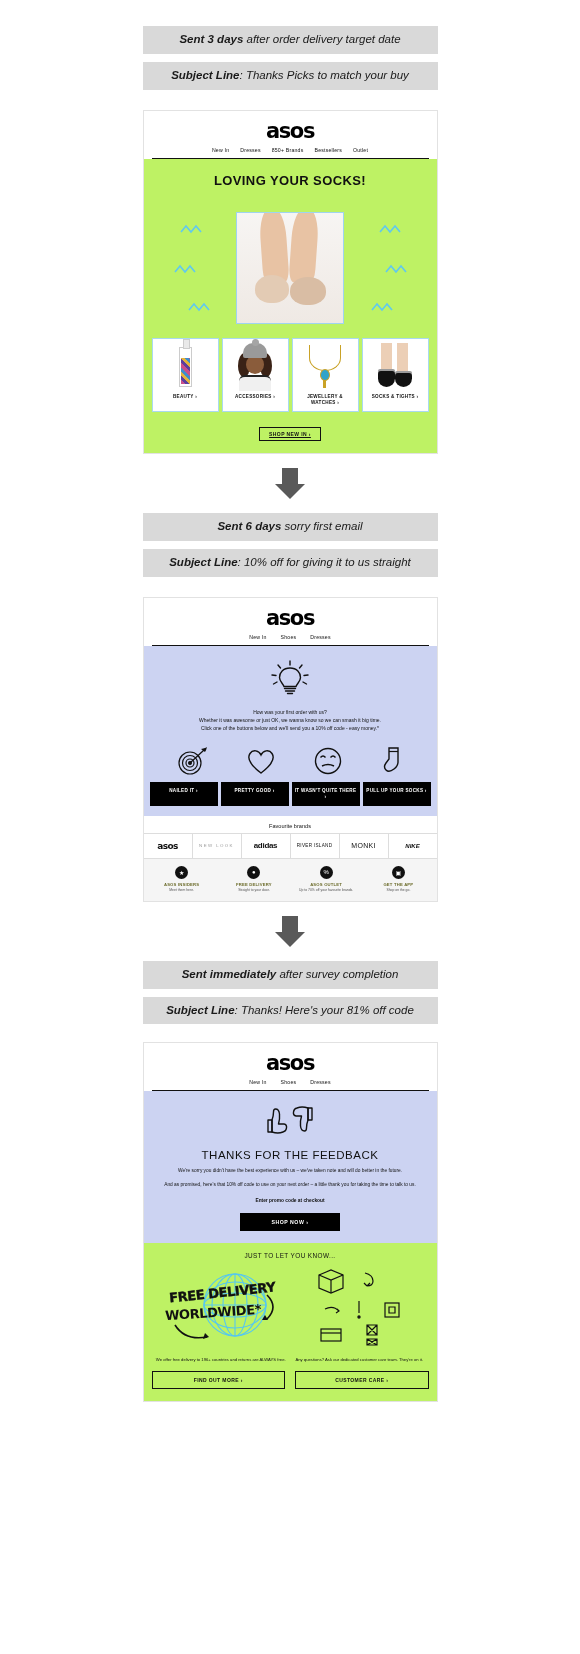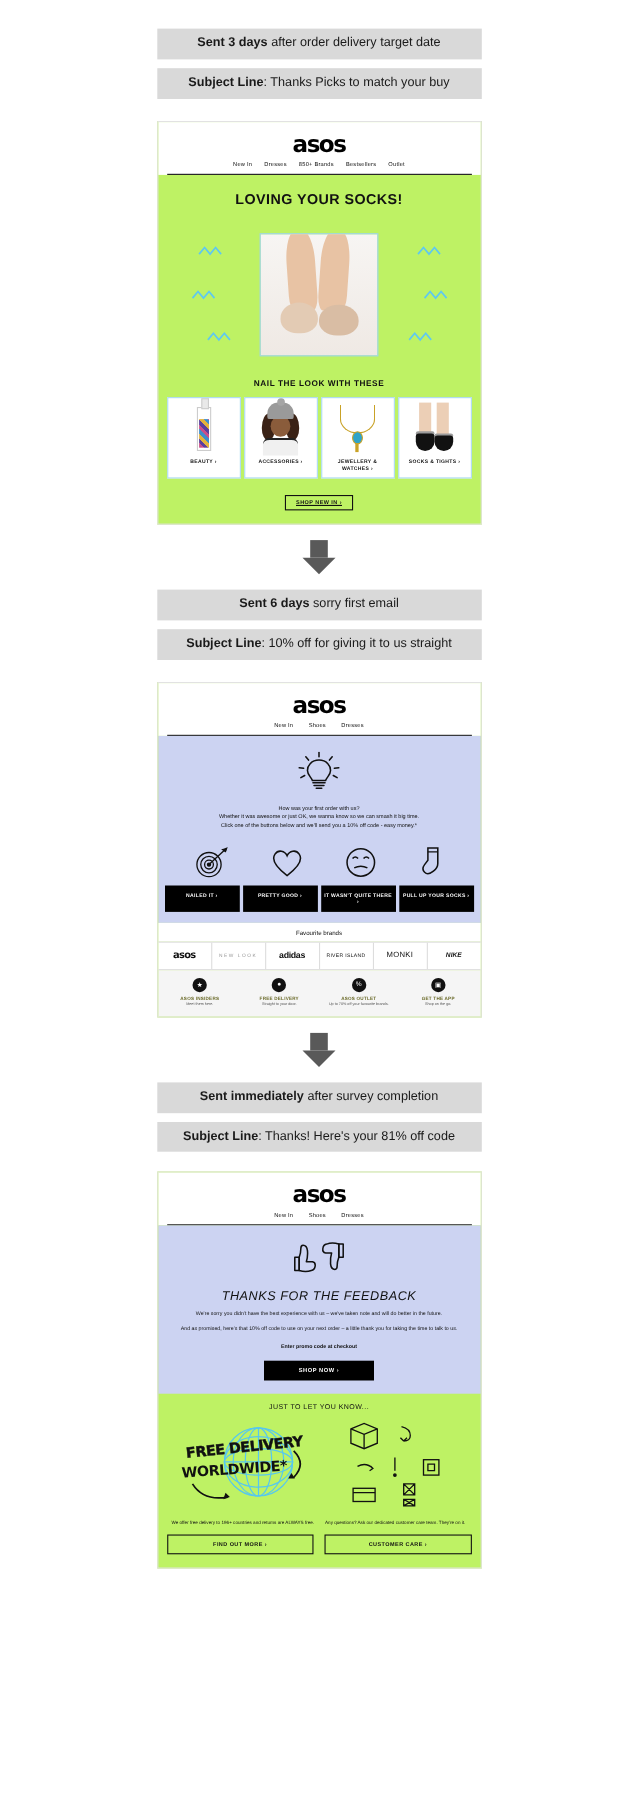--- a/index.html
+++ b/index.html
@@ -14,20 +14,21 @@
 
   
   .banner {
     width: 295px; margin: 0 auto;
     background: #d9d9d9;
     text-align: center;
     font-size: 11.5px;
     padding: 7px 4px;
     line-height: 1.2;
     color: #1a1a1a;
+    font-style: italic;
   }
   .banner b { font-weight: bold; }
   .banner-gap { height: 8px; }
 
   
   .arrow-wrap { width: 100%; display:flex; justify-content:center; }
   .arrow-body { width: 16px; height: 16px; background:#595959; margin:0 auto; }
   .arrow-head {
     width: 0; height: 0;
     border-left: 15px solid transparent;
@@ -175,21 +176,21 @@
 
   .perk-row { display:flex; background:#f5f5f5; padding:7px 2px 8px; }
   .perk { flex:1; text-align:center; padding:0 2px; }
   .perk-ic { width:13px;height:13px;border-radius:50%;background:#111;margin:0 auto 3px;
     color:#fff;font-size:6px;display:flex;align-items:center;justify-content:center; }
   .perk-t { font-size:4.2px; font-weight:bold; color:#6b6b2a; letter-spacing:.2px; }
   .perk-s { font-size:3.4px; color:#555; line-height:1.4; margin-top:1px; }
 
   
   .e3-hero { background:#ccd3f2; text-align:center; padding:12px 14px 12px; }
-  .e3-title { font-size:11.5px; letter-spacing:.5px; padding:8px 0 6px;font-style:italic; }
+  .e3-title { font-size:11.5px; letter-spacing:.5px; padding:8px 0 6px; }
   .e3-p { font-size:4.8px; line-height:1.7; padding:0 8px 6px; }
   .e3-p2 { font-size:4.8px; line-height:1.7; padding:0 6px 6px; }
   .e3-enter { font-size:4.8px; font-weight:bold; padding:2px 0 7px; }
   .shopnow {
     display:inline-block; background:#000; color:#fff;
     font-size:5.2px; font-weight:bold; letter-spacing:.5px;
     padding:6px 32px;
   }
   .jtlyk { text-align:center; font-size:6.4px; letter-spacing:.4px; padding:9px 0 4px; color:#111; }
   .globe-block { display:flex; align-items:center; justify-content:center; gap:4px; padding:2px 8px 6px; }
@@ -265,21 +266,20 @@
     </div>
 
     <div class="hero-img">
       <div class="shoe-leg leg-a"></div>
       <div class="shoe-leg leg-b"></div>
       <div class="shoe-a"></div>
       <div class="shoe-b"></div>
     </div>
   </div>
 
-  <div class="e1-sub">NAIL THE LOOK WITH THESE</div>
 
   <div class="cat-row">
     <div class="cat">
       <div class="cat-img">
         <div class="polish">
             <div class="polish-cap"></div>
             <div class="polish-body"></div>
           </div>
       </div>
       <div class="cat-label">BEAUTY ›</div>

